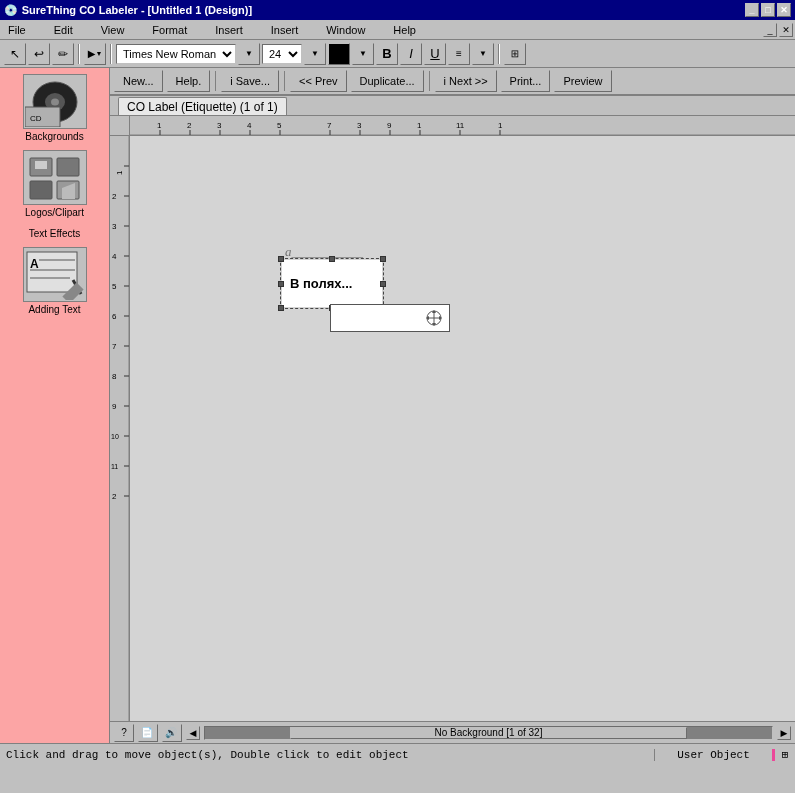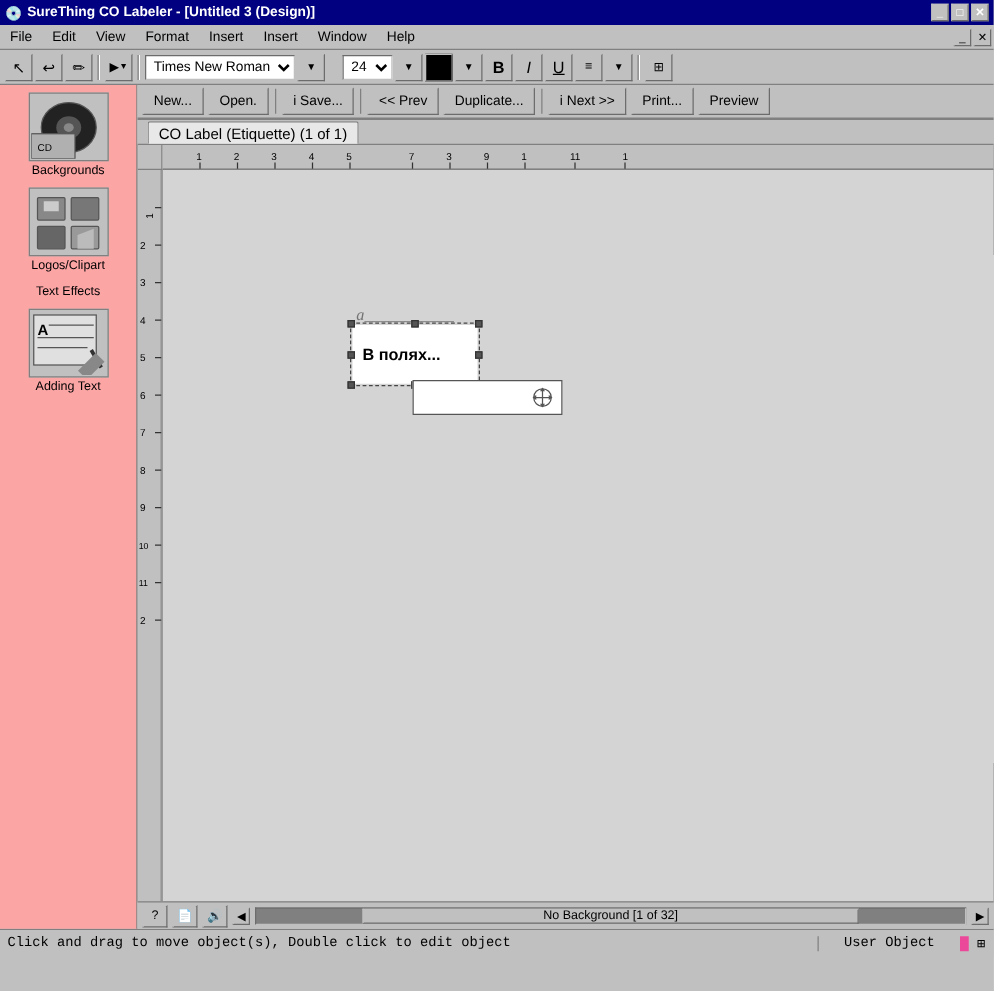--- a/index.html
+++ b/index.html
@@ -39,21 +39,21 @@
     
     .menu-bar {
       background: #c0c0c0;
       height: 20px;
       display: flex;
       align-items: center;
       border-bottom: 1px solid #808080;
       padding: 0 2px;
       justify-content: space-between;
     }
-    .menu-items { display: flex; gap: 4px; }
+    .menu-items { display: flex; gap: 16px; }
     .menu-item {
       padding: 2px 6px;
       font-size: 11px;
       cursor: pointer;
     }
     .menu-bar-controls { display: flex; gap: 2px; }
 
     
     .toolbar {
       background: #c0c0c0;
@@ -84,21 +84,20 @@
       background: white;
       font-size: 11px;
       padding: 0 2px;
     }
     .size-select {
       width: 40px; height: 20px;
       border: 1px inset #c0c0c0;
       background: white;
       font-size: 11px;
       padding: 0 2px;
-      margin-left: 12px;
     }
     .color-btn {
       width: 22px; height: 22px;
       background: #000;
       border: 1px outset #c0c0c0;
     }
     .bold-btn { font-weight: bold; font-size: 13px; }
     .italic-btn { font-style: italic; font-size: 13px; }
     .underline-btn { text-decoration: underline; font-size: 13px; }
 
@@ -315,41 +314,41 @@
       flex: 1;
       padding: 0 6px;
       font-size: 11px;
       border-right: 1px solid #808080;
     }
     .status-right {
       padding: 0 6px;
       font-size: 11px;
       min-width: 120px;
       text-align: center;
-      border-right: 7px solid #ec4899;
+      border-right: 3px solid #ec4899;
     }
     .status-icon {
       width: 20px; height: 20px;
       display: flex; align-items: center; justify-content: center;
       font-size: 11px;
     }
 
     .canvas-wrapper {
       position: relative;
       width: 100%;
       height: 100%;
     }
   </style>
 </head>
 <body>
 
 <div class="title-bar">
   <div class="title-bar-left">
     <span>💿</span>
-    <span>SureThing CO Labeler - [Untitled 3 (Design)]</span>
+    <span>SureThing CO Labeler - [Untitled 1 (Design)]</span>
   </div>
   <div class="title-bar-controls">
     <div class="title-btn">_</div>
     <div class="title-btn">□</div>
     <div class="title-btn">✕</div>
   </div>
 </div>
 
 <div class="menu-bar">
   <div class="menu-items">
@@ -443,21 +442,21 @@
         </svg>
       </div>
       <div class="sidebar-label">Adding Text</div>
     </div>
   </div>
 
   <div class="content-area">
 
     <div class="quick-toolbar">
       <div class="quick-btn">New...</div>
-      <div class="quick-btn">Open.</div>
+      <div class="quick-btn">Help.</div>
       <div class="quick-separator"></div>
       <div class="quick-btn">i Save...</div>
       <div class="quick-separator"></div>
       <div class="quick-btn">&lt;&lt; Prev</div>
       <div class="quick-btn">Duplicate...</div>
       <div class="quick-separator"></div>
       <div class="quick-btn">i Next &gt;&gt;</div>
       <div class="quick-btn">Print...</div>
       <div class="quick-btn">Preview</div>
     </div>

